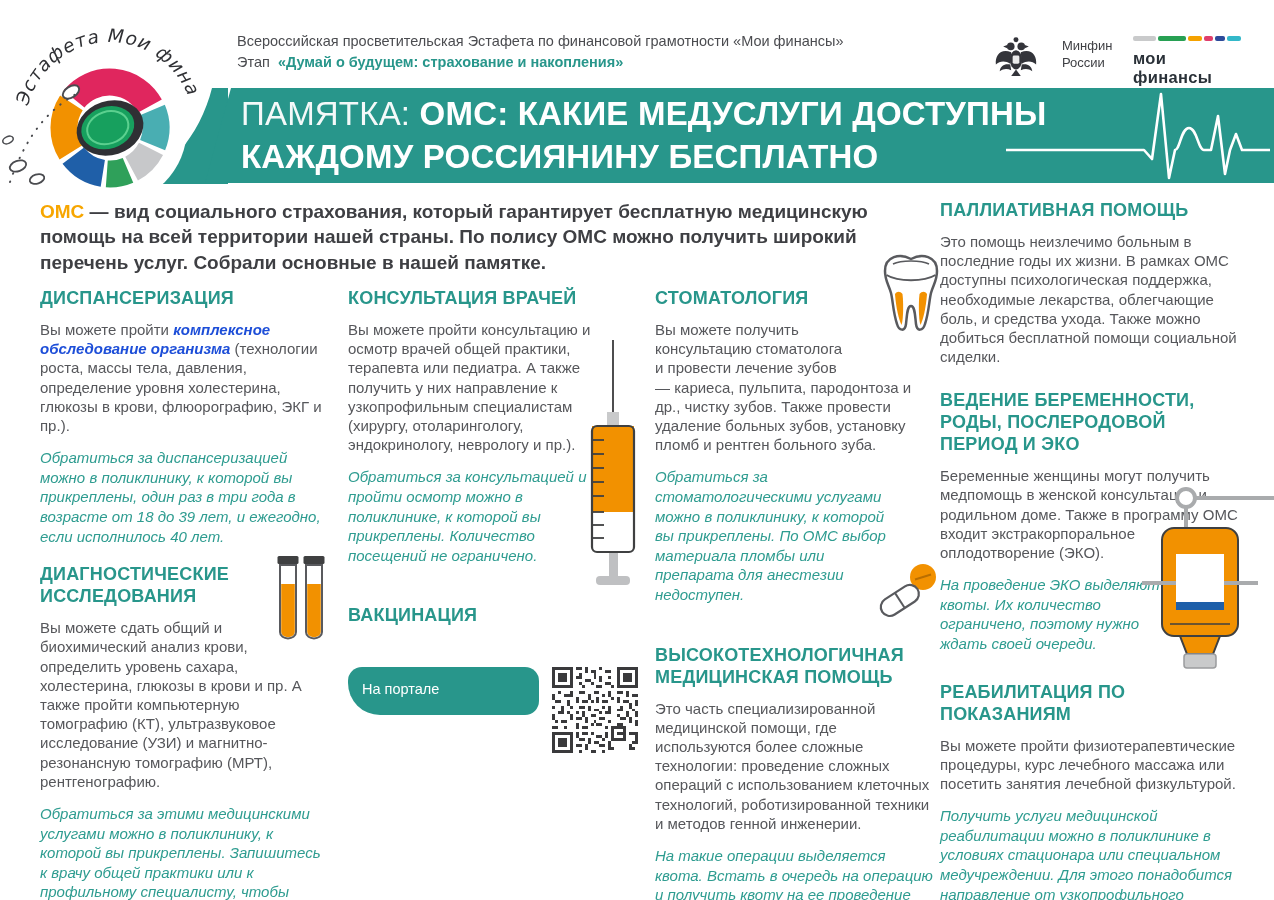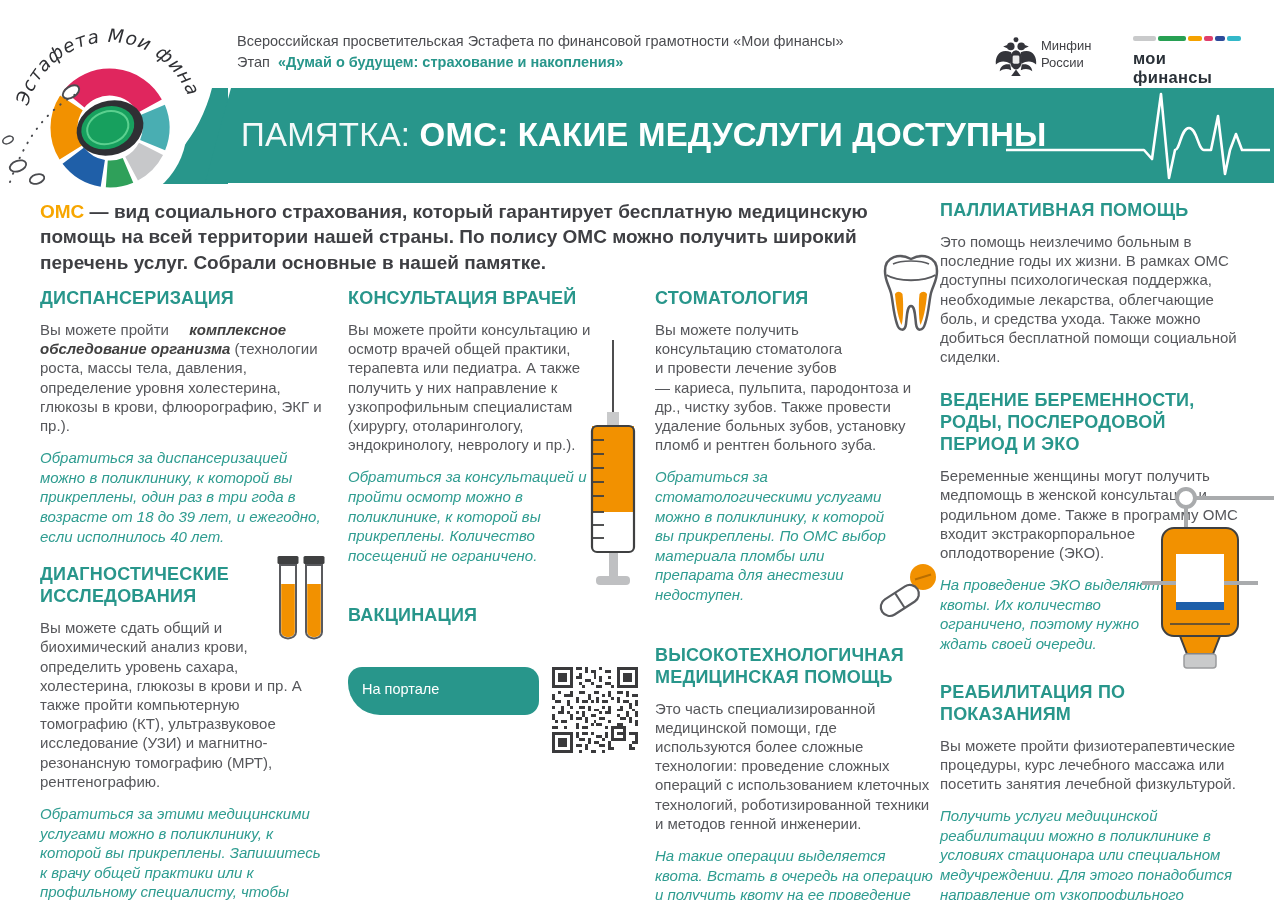--- a/index.html
+++ b/index.html
@@ -1,21 +1,21 @@
 <!DOCTYPE html>
 <html lang="ru"><head>
 <meta charset="utf-8">
 <style>
   html,body{margin:0;padding:0;background:#fff;}
   .page{position:relative;width:1274px;height:900px;background:#fff;overflow:hidden;
         font-family:"Liberation Sans",sans-serif;color:#56575B;}
   
   .top-lines{position:absolute;left:237px;top:31px;font-size:14.5px;color:#4B4C50;line-height:1.45;}
   .top-lines .stage{color:#28968B;font-weight:bold;}
-  .minfin{position:absolute;left:993px;top:32px;display:flex;align-items:center;gap:2px;}
+  .minfin{position:absolute;left:993px;top:32px;display:flex;align-items:center;gap:23px;}
   .minfin-name{font-size:13px;color:#3E3F43;line-height:1.3;}
   .brand{position:absolute;left:1133px;top:36px;width:108px;}
   .brand-stripe{display:flex;gap:2px;height:5px;margin-bottom:8px;}
   .brand-stripe span{border-radius:2px;}
   .brand-name{font-size:16.5px;font-weight:bold;color:#2A3138;letter-spacing:.3px;}
   
   .swoosh{position:absolute;left:128px;top:88px;z-index:1;}
   .banner{position:absolute;left:205px;top:88px;width:1069px;height:95px;background:#28968B;z-index:1;
           clip-path:polygon(26px 0,100% 0,100% 100%,0 100%);
           display:flex;flex-direction:column;justify-content:center;padding-left:36px;box-sizing:border-box;}
@@ -29,21 +29,21 @@
   .intro .term{color:#F7A600;}
   
   .col{position:absolute;}
   .col1{left:40px;top:288px;width:288px;}
   .col2{left:348px;top:288px;width:290px;}
   .col3{left:655px;top:288px;width:280px;}
   .col4{left:940px;top:200px;width:302px;}
   .section{position:relative;}
   .sec-title{margin:0 0 10px;font-size:18px;font-weight:bold;color:#28968B;line-height:1.22;letter-spacing:.2px;}
   .sec-body{margin:0 0 13px;font-size:15px;line-height:1.28;color:#56575B;}
-  .sec-body b.dark{color:#404040;font-style:italic;margin-left:16px;}
+  .sec-body b.dark{color:#1d4ed8;font-style:italic;}
   .sec-note{margin:0;font-size:15px;line-height:1.31;color:#2E9C90;font-style:italic;}
   .mt18{margin-top:18px;} .mt40{margin-top:40px;} .mt24{margin-top:24px;} .mt28{margin-top:28px;}
   .consult{padding-right:40px;}
   .note-narrow{max-width:238px;}
   .note-preg{max-width:220px;}
   .spacer-r{float:right;width:62px;height:54px;}
   .spacer-tooth{float:right;width:88px;height:46px;}
   
   .tubes-icon{position:absolute;right:0;top:-8px;}
   .syringe-icon{position:absolute;right:-4px;top:52px;}
@@ -60,20 +60,21 @@
 <body>
 
 <div class="page">
 
   <svg class="swoosh" width="100" height="96" viewBox="0 0 100 96">
     <path d="M100 0 V96 H0 C38 88 72 48 84 0 Z" fill="#28968B"></path>
   </svg>
 
   <div class="banner">
     <div class="banner-line"><span class="prefix">ПАМЯТКА: </span><span>ОМС: КАКИЕ МЕДУСЛУГИ ДОСТУПНЫ</span></div>
+    <div class="banner-line">КАЖДОМУ РОССИЯНИНУ БЕСПЛАТНО</div>
     <svg class="ecg" width="264" height="95" viewBox="0 0 264 95">
       <path d="M0 62 H138 L146 71 L155 6 L163 90 L169 62 C174 62 175 40 183 40 C191 40 192 62 198 62 H205 L212 28 L219 86 L224 62 L230 46 L236 62 H264" fill="none" stroke="#fff" stroke-width="2.6" stroke-linejoin="round" stroke-linecap="round"></path>
     </svg>
   </div>
 
   <svg class="logo" width="222" height="200" viewBox="0 0 222 200">
     <circle cx="110" cy="120" r="77" fill="#fff"></circle>
     <path id="logoArc" d="M28 98 A84 84 0 0 1 190 94" fill="none"></path>
     <text font-family="DejaVu Sans, sans-serif" font-size="18.5" font-style="italic" fill="#2F3034" letter-spacing="1">
       <textPath href="#logoArc">Эстафета Мои финансы</textPath>

